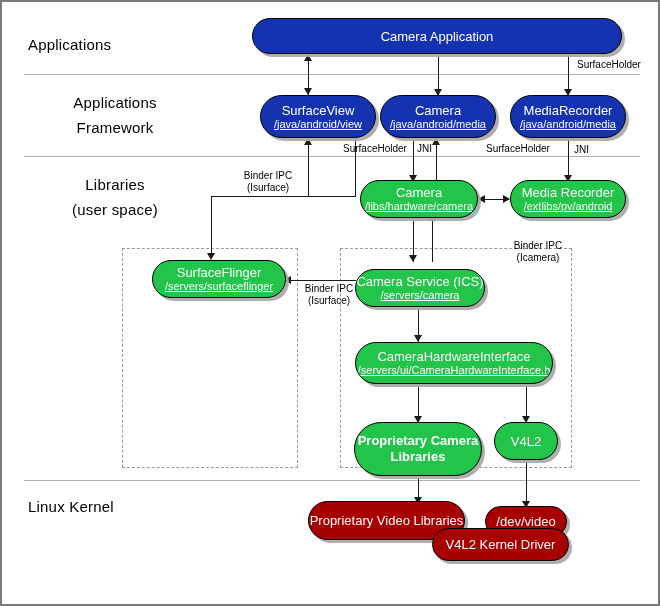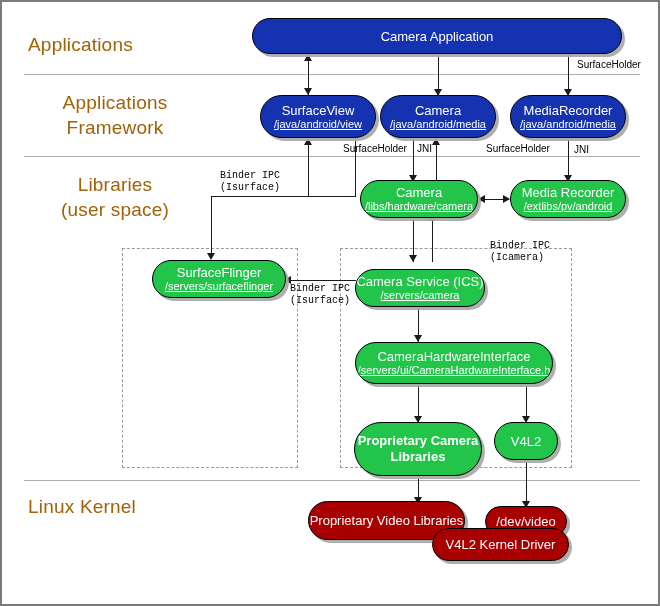--- a/index.html
+++ b/index.html
@@ -17,22 +17,22 @@
   
   .divider{
     position:absolute;
     height:0;
     border-top:1px solid #b0b0b0;
   }
 
   
   .layer-label{
     position:absolute;
-    color:#a16207;
-    font-size:19px;
+    color:#000000;
+    font-size:15px;
     line-height:25px;
     letter-spacing:0.2px;
     white-space:pre;
   }
   .layer-label.center{text-align:center;}
 
   
   .node{
     position:absolute;
     box-sizing:border-box;
@@ -77,21 +77,21 @@
   
   .edge-label{
     position:absolute;
     font-size:10px;
     line-height:12px;
     color:#000000;
     white-space:pre;
     z-index:6;
     background:transparent;
   }
-  .edge-label.c{font-family:Liberation Mono, monospace;}
+  .edge-label.c{text-align:center;}
   .edge-label.l{text-align:left;}
 </style>
 </head>
 <body>
 
 <div id="canvas">
 
   <div class="divider" style="left:22px;top:72px;width:616px;"></div>
   <div class="divider" style="left:22px;top:154px;width:616px;"></div>
   <div class="divider" style="left:22px;top:478px;width:616px;"></div>

